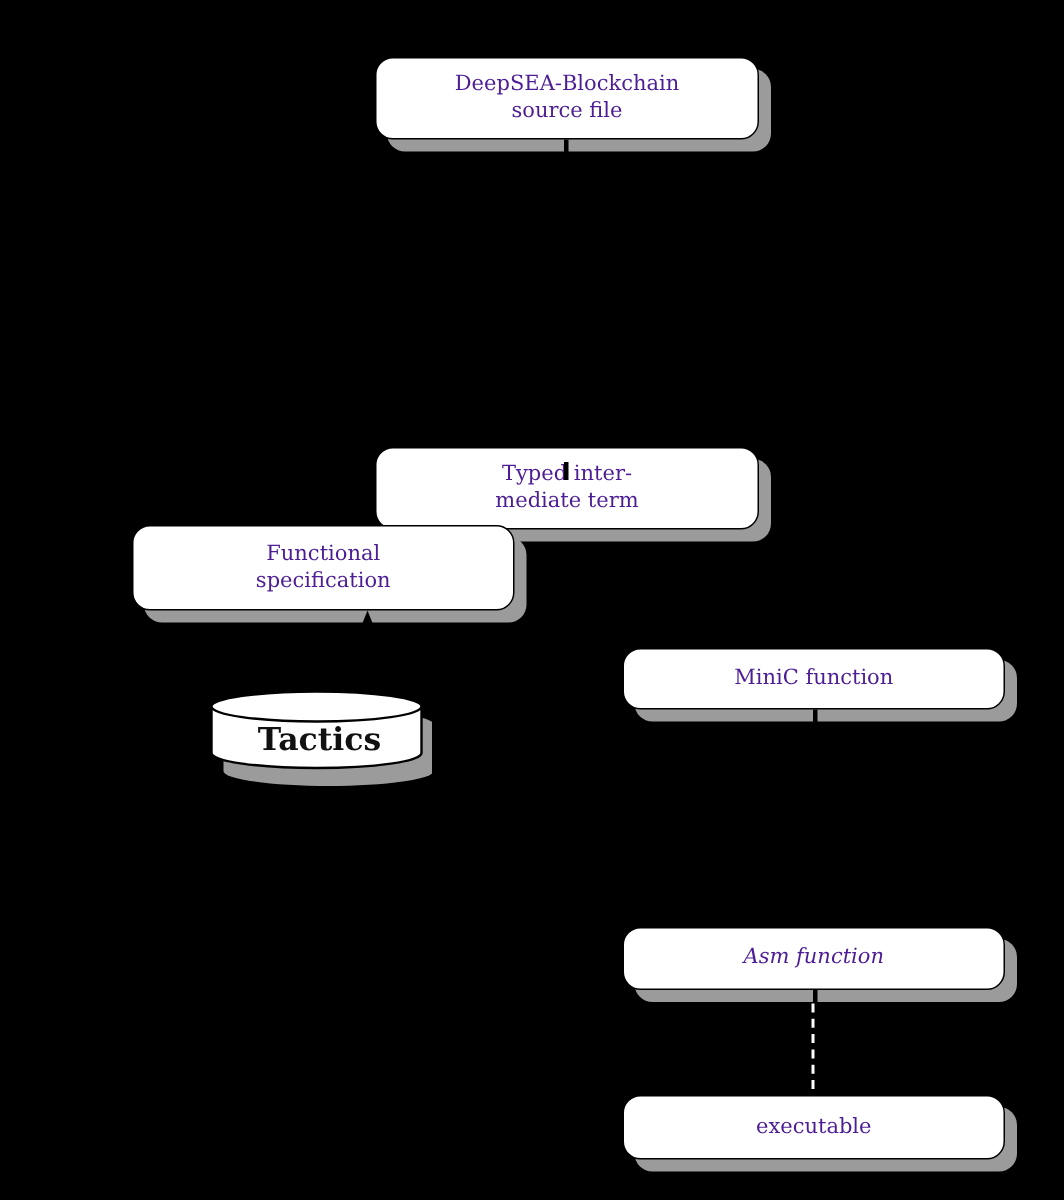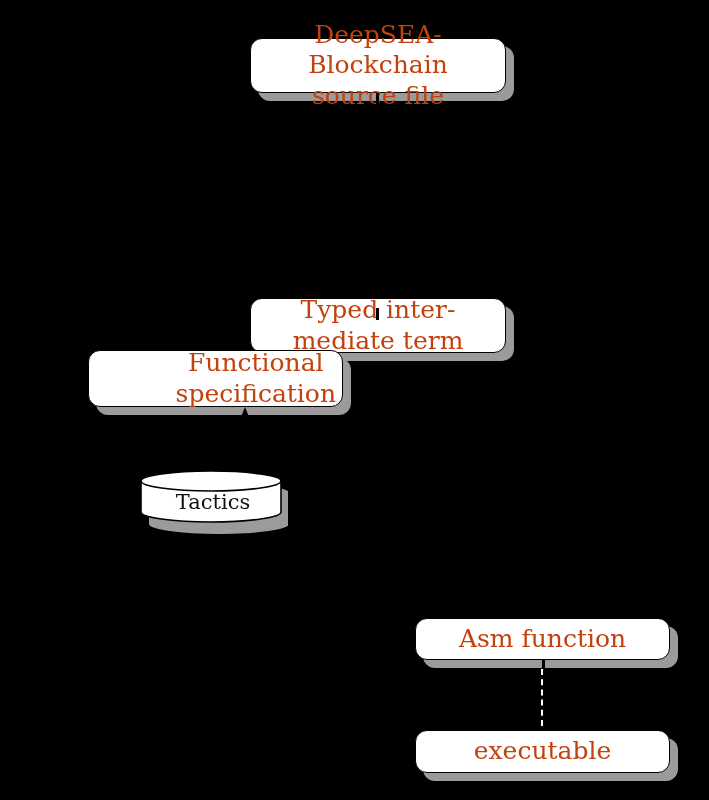--- a/index.html
+++ b/index.html
@@ -15,42 +15,42 @@
     position:absolute;
     background:#fff;
     border:1.5px solid #000;
     border-radius:12px;
     box-shadow:8px 8px 0 #9b9b9b;
     display:flex;align-items:center;justify-content:center;
     text-align:center;
     box-sizing:border-box;
   }
   .node .lbl{
-    color:#c2410c;
-    font-size:25px;
+    color:#4c1d95;
+    font-size:14px;
     line-height:1.22;
     white-space:pre-line;
     padding:0 6px;
   }
   
   .tick{
     position:absolute;width:3px;height:12px;background:#000;
   }
   
   .arrowhead-up{
     position:absolute;width:0;height:0;
     border-left:4px solid transparent;
     border-right:4px solid transparent;
     border-bottom:10px solid #000;
   }
   .dashed-link{
     position:absolute;width:0;height:57px;
     border-left:2px dashed #fff;
   }
-  .cyl-wrap{position:absolute;left:138px;top:468px;width:150px;height:70px;}
+  .cyl-wrap{position:absolute;left:138px;top:458px;width:150px;height:70px;font-weight:bold;}
   .cyl-label{
     position:absolute;left:0;top:22px;width:150px;
     text-align:center;color:#111;font-size:21px;
   }
 </style>
 </head>
 <body>
 
 <div id="canvas">
 
@@ -61,42 +61,45 @@
   <div class="tick" style="left:376px;top:93px;"></div>
 
   <div class="tick" style="left:376px;top:187px;"></div>
 
   <div class="node" style="left:250px;top:253px;width:256px;height:55px;margin-top:45px;">
     <span class="lbl">Typed inter-
 mediate term</span>
   </div>
   <div class="tick" style="left:376px;top:308px;"></div>
 
-  <div class="node" style="left:88px;top:350px;width:255px;height:57px;justify-content:flex-end;">
+  <div class="node" style="left:88px;top:350px;width:255px;height:57px;">
     <span class="lbl">Functional
 specification</span>
   </div>
   <div class="arrowhead-up" style="left:241px;top:407px;"></div>
 
+  <div class="node" style="left:415px;top:432px;width:255px;height:41px;">
+    <span class="lbl">MiniC function</span>
+  </div>
   <div class="tick" style="left:542px;top:473px;"></div>
 
   <div class="cyl-wrap">
     <svg width="150" height="70" viewBox="0 0 150 70">
 
       <path d="M7,18 L7,49 A70 10 0 0 0 147,49 L147,18" fill="#9b9b9b" stroke="none" transform="translate(4,7)"></path>
       <ellipse cx="77" cy="18" rx="70" ry="10" fill="#9b9b9b" stroke="none" transform="translate(4,7)"></ellipse>
 
       <path d="M3,13 L3,44 A70 10 0 0 0 143,44 L143,13" fill="#ffffff" stroke="#000000" stroke-width="1.6"></path>
 
       <ellipse cx="73" cy="13" rx="70" ry="10" fill="#ffffff" stroke="#000000" stroke-width="1.6"></ellipse>
     </svg>
     <div class="cyl-label">Tactics</div>
   </div>
 
-  <div class="node" style="left:415px;top:618px;width:255px;height:42px;">
+  <div class="node" style="left:415px;top:618px;width:255px;height:42px;font-style:italic;">
     <span class="lbl">Asm function</span>
   </div>
   <div class="tick" style="left:542px;top:660px;"></div>
   <div class="dashed-link" style="left:541px;top:669px;"></div>
 
   <div class="node" style="left:415px;top:730px;width:255px;height:43px;">
     <span class="lbl">executable</span>
   </div>
 
 </div>

